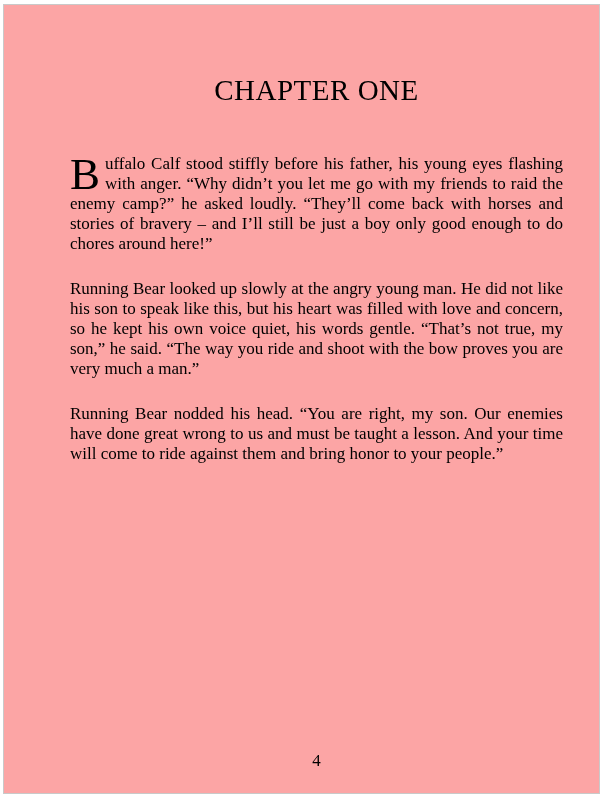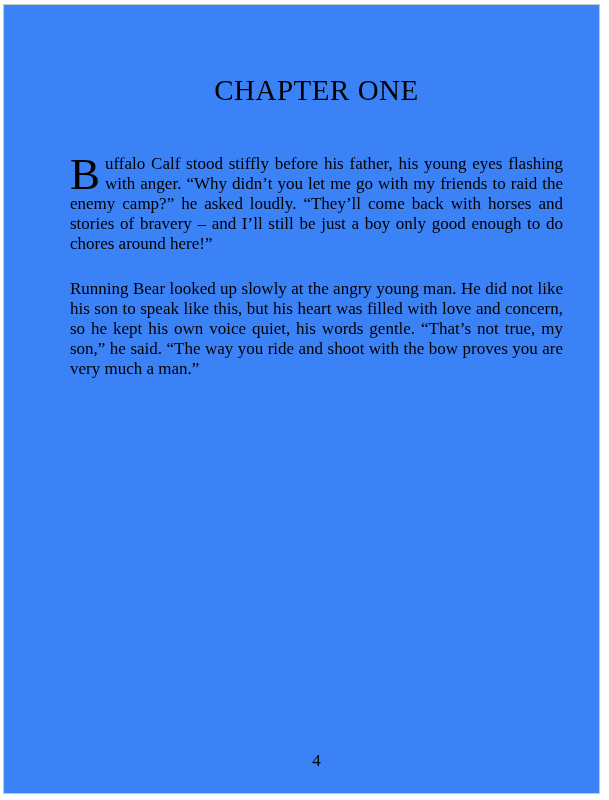--- a/index.html
+++ b/index.html
@@ -15,21 +15,21 @@
     color: #000000;
   }
   .page {
     position: absolute;
     left: 3px;
     top: 4px;
     width: 597px;
     height: 790px;
     box-sizing: border-box;
     border: 1px solid #c9c9c9;
-    background: #3b82f6;
+    background: #fca5a5;
   }
   .content {
     padding: 0 36px 0 66px;
   }
   .chapter-title {
     margin: 71px 0 0 0;
     font-size: 29px;
     font-weight: normal;
     line-height: 1;
     text-align: center;
@@ -66,16 +66,17 @@
 <body>
 
 <div class="page">
   <div class="content">
     <h1 class="chapter-title">CHAPTER ONE</h1>
     <div class="body-text">
       <p class="first-para">
         <span class="dropcap">B</span><span>uffalo Calf stood stiffly before his father, his young eyes flashing with anger. “Why didn’t you let me go with my friends to raid the enemy camp?” he asked loudly. “They’ll come back with horses and stories of bravery – and I’ll still be just a boy only good enough to do chores around here!”</span>
       </p>
       <p>Running Bear looked up slowly at the angry young man. He did not like his son to speak like this, but his heart was filled with love and concern, so he kept his own voice quiet, his words gentle. “That’s not true, my son,” he said. “The way you ride and shoot with the bow proves you are very much a man.”</p>
+      <p>Running Bear nodded his head. “You are right, my son. Our enemies have done great wrong to us and must be taught a lesson. And your time will come to ride against them and bring honor to your people.”</p>
     </div>
   </div>
   <div class="page-number">4</div>
 </div>
 
 </body></html>

